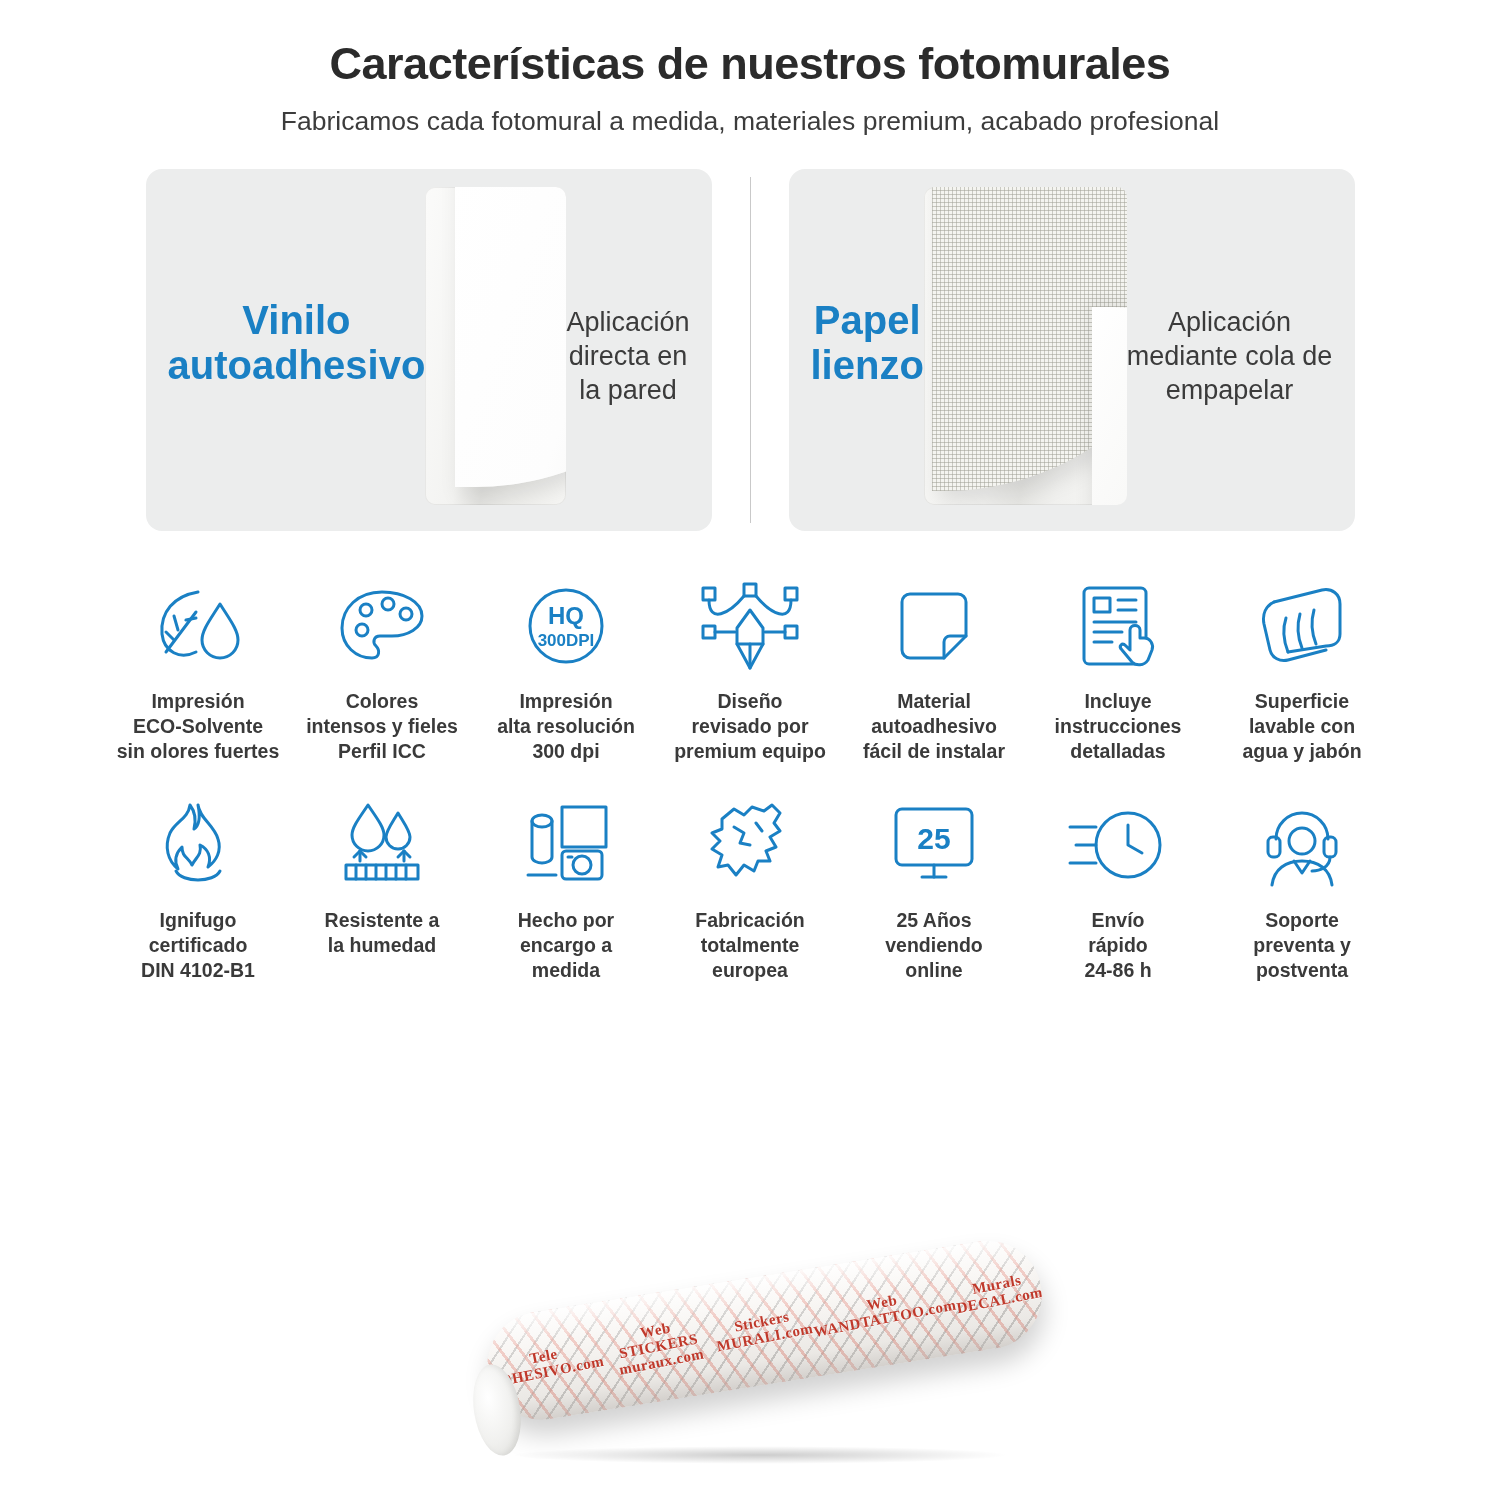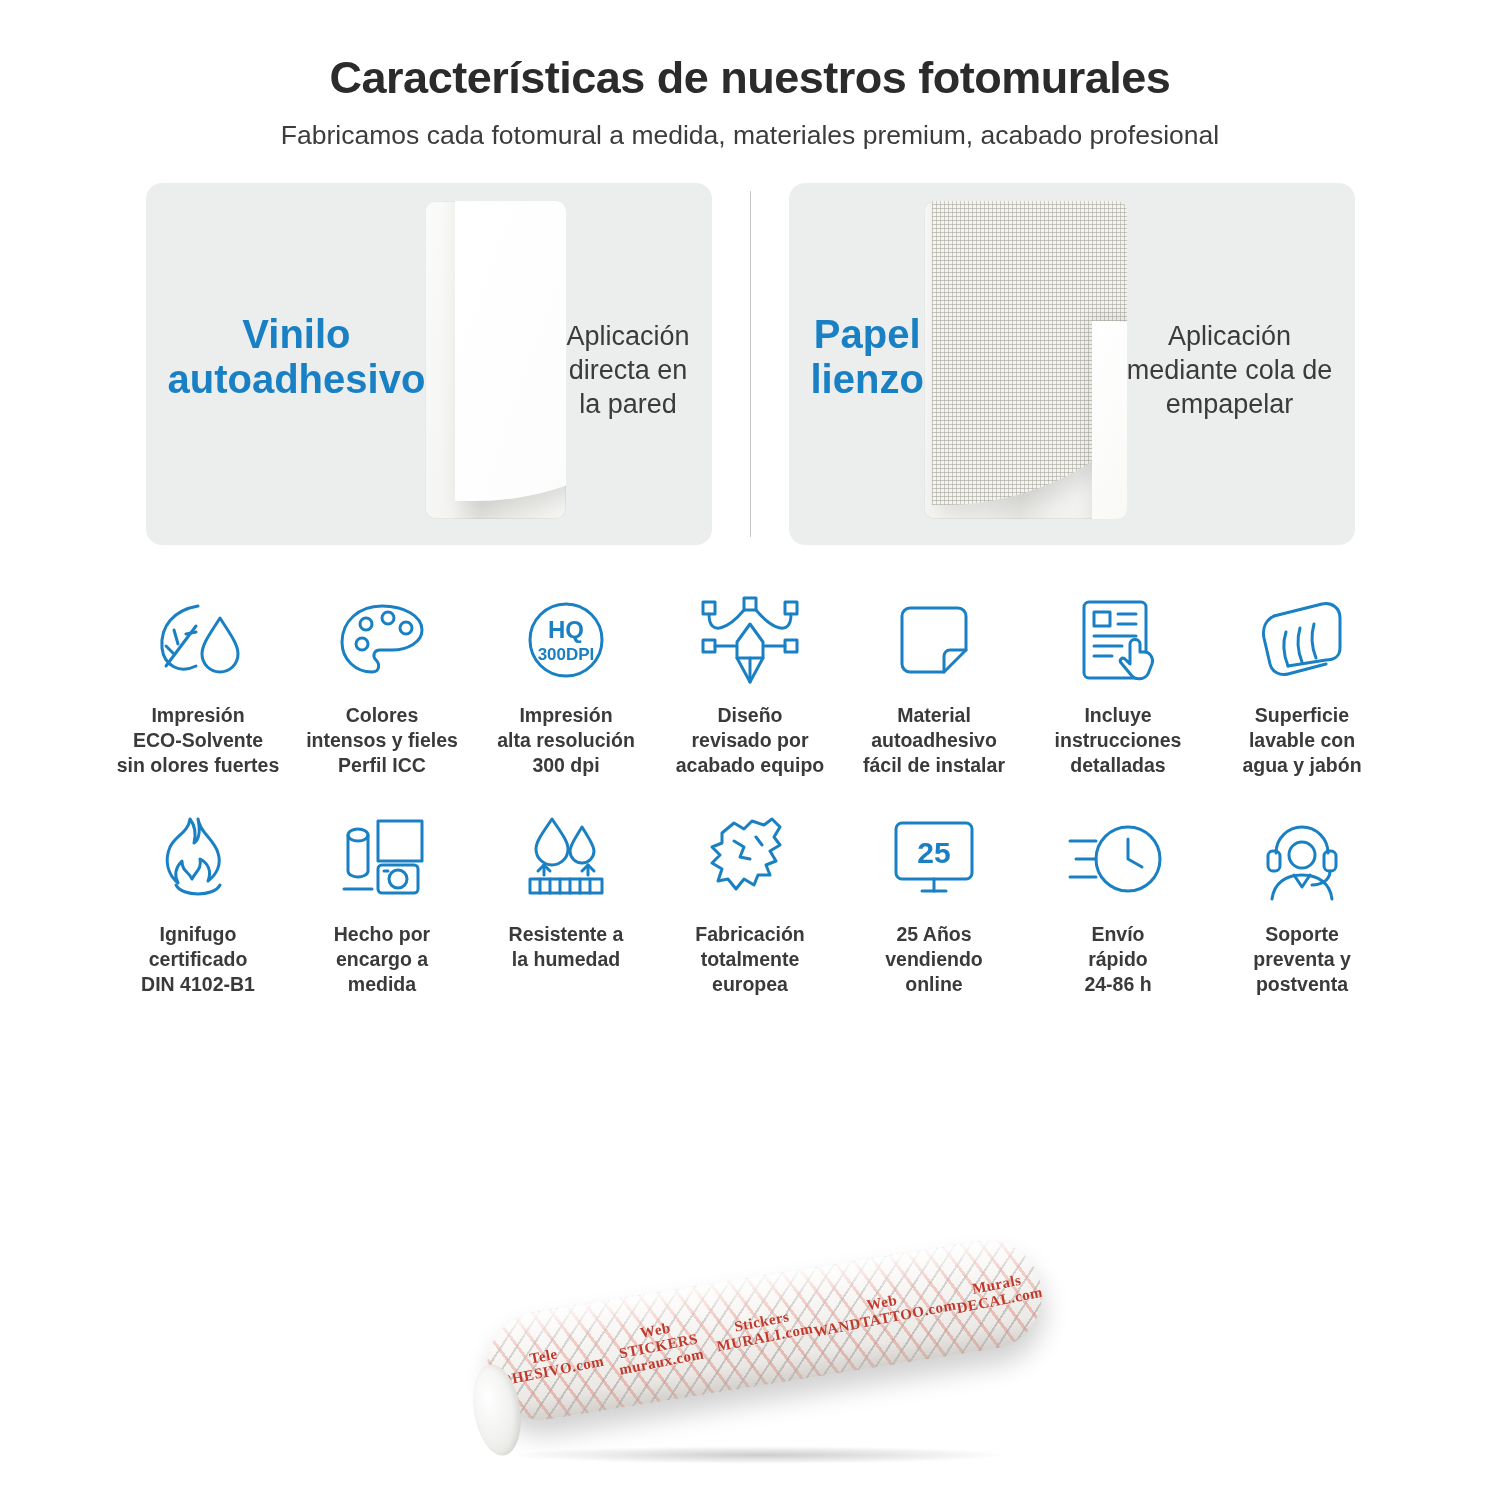--- a/index.html
+++ b/index.html
@@ -22,21 +22,21 @@
     box-sizing: border-box;
     padding: 0;
   }
 
   
   .header {
     text-align: center;
     padding-top: 38px;
   }
   .header h1 {
-    margin: 14px;
+    margin: 0;
     font-size: 45px;
     font-weight: bold;
     color: #2b2b2b;
     letter-spacing: -0.5px;
   }
   .header h2 {
     margin: 16px 0 0 0;
     font-size: 26.5px;
     font-weight: normal;
     color: #3c3c3c;
@@ -332,21 +332,21 @@
             <rect x="90" y="46" width="12" height="12"></rect>
             <path d="M20 52 L40 52"></path>
             <path d="M90 52 L70 52"></path>
             <path d="M55 30 L42 48 L42 64 L55 88 L68 64 L68 48 Z"></path>
             <path d="M42 64 L68 64"></path>
             <path d="M55 64 L55 88"></path>
           </svg>
         </div>
         <div class="feature-label">Diseño
 revisado por
-acabado equipo</div>
+premium equipo</div>
       </div>
 
       <div class="feature">
         <div class="feature-icon">
           <svg width="92" height="92" viewBox="0 0 92 92" fill="none" stroke="#1a80c4" stroke-width="3" stroke-linecap="round" stroke-linejoin="round">
             <path d="M14 22 A8 8 0 0 1 22 14 L70 14 A8 8 0 0 1 78 22 L78 56 L56 78 L22 78 A8 8 0 0 1 14 70 Z"></path>
             <path d="M78 56 L62 56 A6 6 0 0 0 56 62 L56 78"></path>
           </svg>
         </div>
         <div class="feature-label">Material
@@ -394,37 +394,20 @@
       <div class="feature">
         <div class="feature-icon">
           <svg width="92" height="92" viewBox="0 0 92 92" fill="none" stroke="#1a80c4" stroke-width="3" stroke-linecap="round" stroke-linejoin="round">
             <path d="M46 6 C48 20 62 26 66 40 C70 52 64 62 56 68 C60 58 56 50 48 46 C50 56 44 58 40 66 C36 58 30 58 30 48 C24 54 22 62 26 70 C16 62 12 48 18 34 C24 22 36 20 38 6 C44 14 44 22 42 30 C48 26 48 16 46 6 Z"></path>
             <path d="M24 72 C30 84 62 84 68 72"></path>
           </svg>
         </div>
         <div class="feature-label">Ignifugo
 certificado
 DIN 4102-B1</div>
-      </div>
-
-      <div class="feature">
-        <div class="feature-icon">
-          <svg width="100" height="92" viewBox="0 0 100 92" fill="none" stroke="#1a80c4" stroke-width="3" stroke-linecap="round" stroke-linejoin="round">
-            <rect x="46" y="8" width="44" height="40"></rect>
-            <ellipse cx="26" cy="22" rx="10" ry="6"></ellipse>
-            <path d="M16 22 L16 58 C16 62 22 64 26 64 C30 64 36 62 36 58 L36 22"></path>
-            <rect x="46" y="52" width="40" height="28" rx="4"></rect>
-            <circle cx="66" cy="66" r="9"></circle>
-            <path d="M52 58 L56 58"></path>
-            <path d="M12 76 L40 76"></path>
-          </svg>
-        </div>
-        <div class="feature-label">Hecho por
-encargo a
-medida</div>
       </div>
 
       <div class="feature">
         <div class="feature-icon">
           <svg width="100" height="92" viewBox="0 0 100 92" fill="none" stroke="#1a80c4" stroke-width="3" stroke-linecap="round" stroke-linejoin="round">
             <path d="M36 6 C44 18 52 28 52 36 A16 16 0 0 1 20 36 C20 28 28 18 36 6 Z"></path>
             <path d="M66 14 C72 24 78 32 78 38 A12 12 0 0 1 54 38 C54 32 60 24 66 14 Z"></path>
             <path d="M28 62 L28 52"></path>
             <path d="M28 52 L22 58"></path>
             <path d="M28 52 L34 58"></path>
@@ -435,20 +418,37 @@
             <path d="M24 66 L24 80 M34 66 L34 80 M44 66 L44 80 M54 66 L54 80 M64 66 L64 80 M74 66 L74 80"></path>
           </svg>
         </div>
         <div class="feature-label">Resistente a
 la humedad</div>
       </div>
 
       <div class="feature">
         <div class="feature-icon">
           <svg width="100" height="92" viewBox="0 0 100 92" fill="none" stroke="#1a80c4" stroke-width="3" stroke-linecap="round" stroke-linejoin="round">
+            <rect x="46" y="8" width="44" height="40"></rect>
+            <ellipse cx="26" cy="22" rx="10" ry="6"></ellipse>
+            <path d="M16 22 L16 58 C16 62 22 64 26 64 C30 64 36 62 36 58 L36 22"></path>
+            <rect x="46" y="52" width="40" height="28" rx="4"></rect>
+            <circle cx="66" cy="66" r="9"></circle>
+            <path d="M52 58 L56 58"></path>
+            <path d="M12 76 L40 76"></path>
+          </svg>
+        </div>
+        <div class="feature-label">Hecho por
+encargo a
+medida</div>
+      </div>
+
+      <div class="feature">
+        <div class="feature-icon">
+          <svg width="100" height="92" viewBox="0 0 100 92" fill="none" stroke="#1a80c4" stroke-width="3" stroke-linecap="round" stroke-linejoin="round">
             <path d="M22 20 L34 10 L44 16 L52 8 L64 12 L72 6 L80 14 L74 24 L80 32 L70 38 L76 48 L66 52 L70 62 L58 62 L54 72 L44 66 L36 76 L28 66 L18 68 L22 56 L12 50 L20 42 L12 34 L22 30 Z"></path>
             <path d="M34 28 L44 34 L40 44 L50 46"></path>
             <path d="M56 24 L62 32"></path>
           </svg>
         </div>
         <div class="feature-label">Fabricación
 totalmente
 europea</div>
       </div>
 

